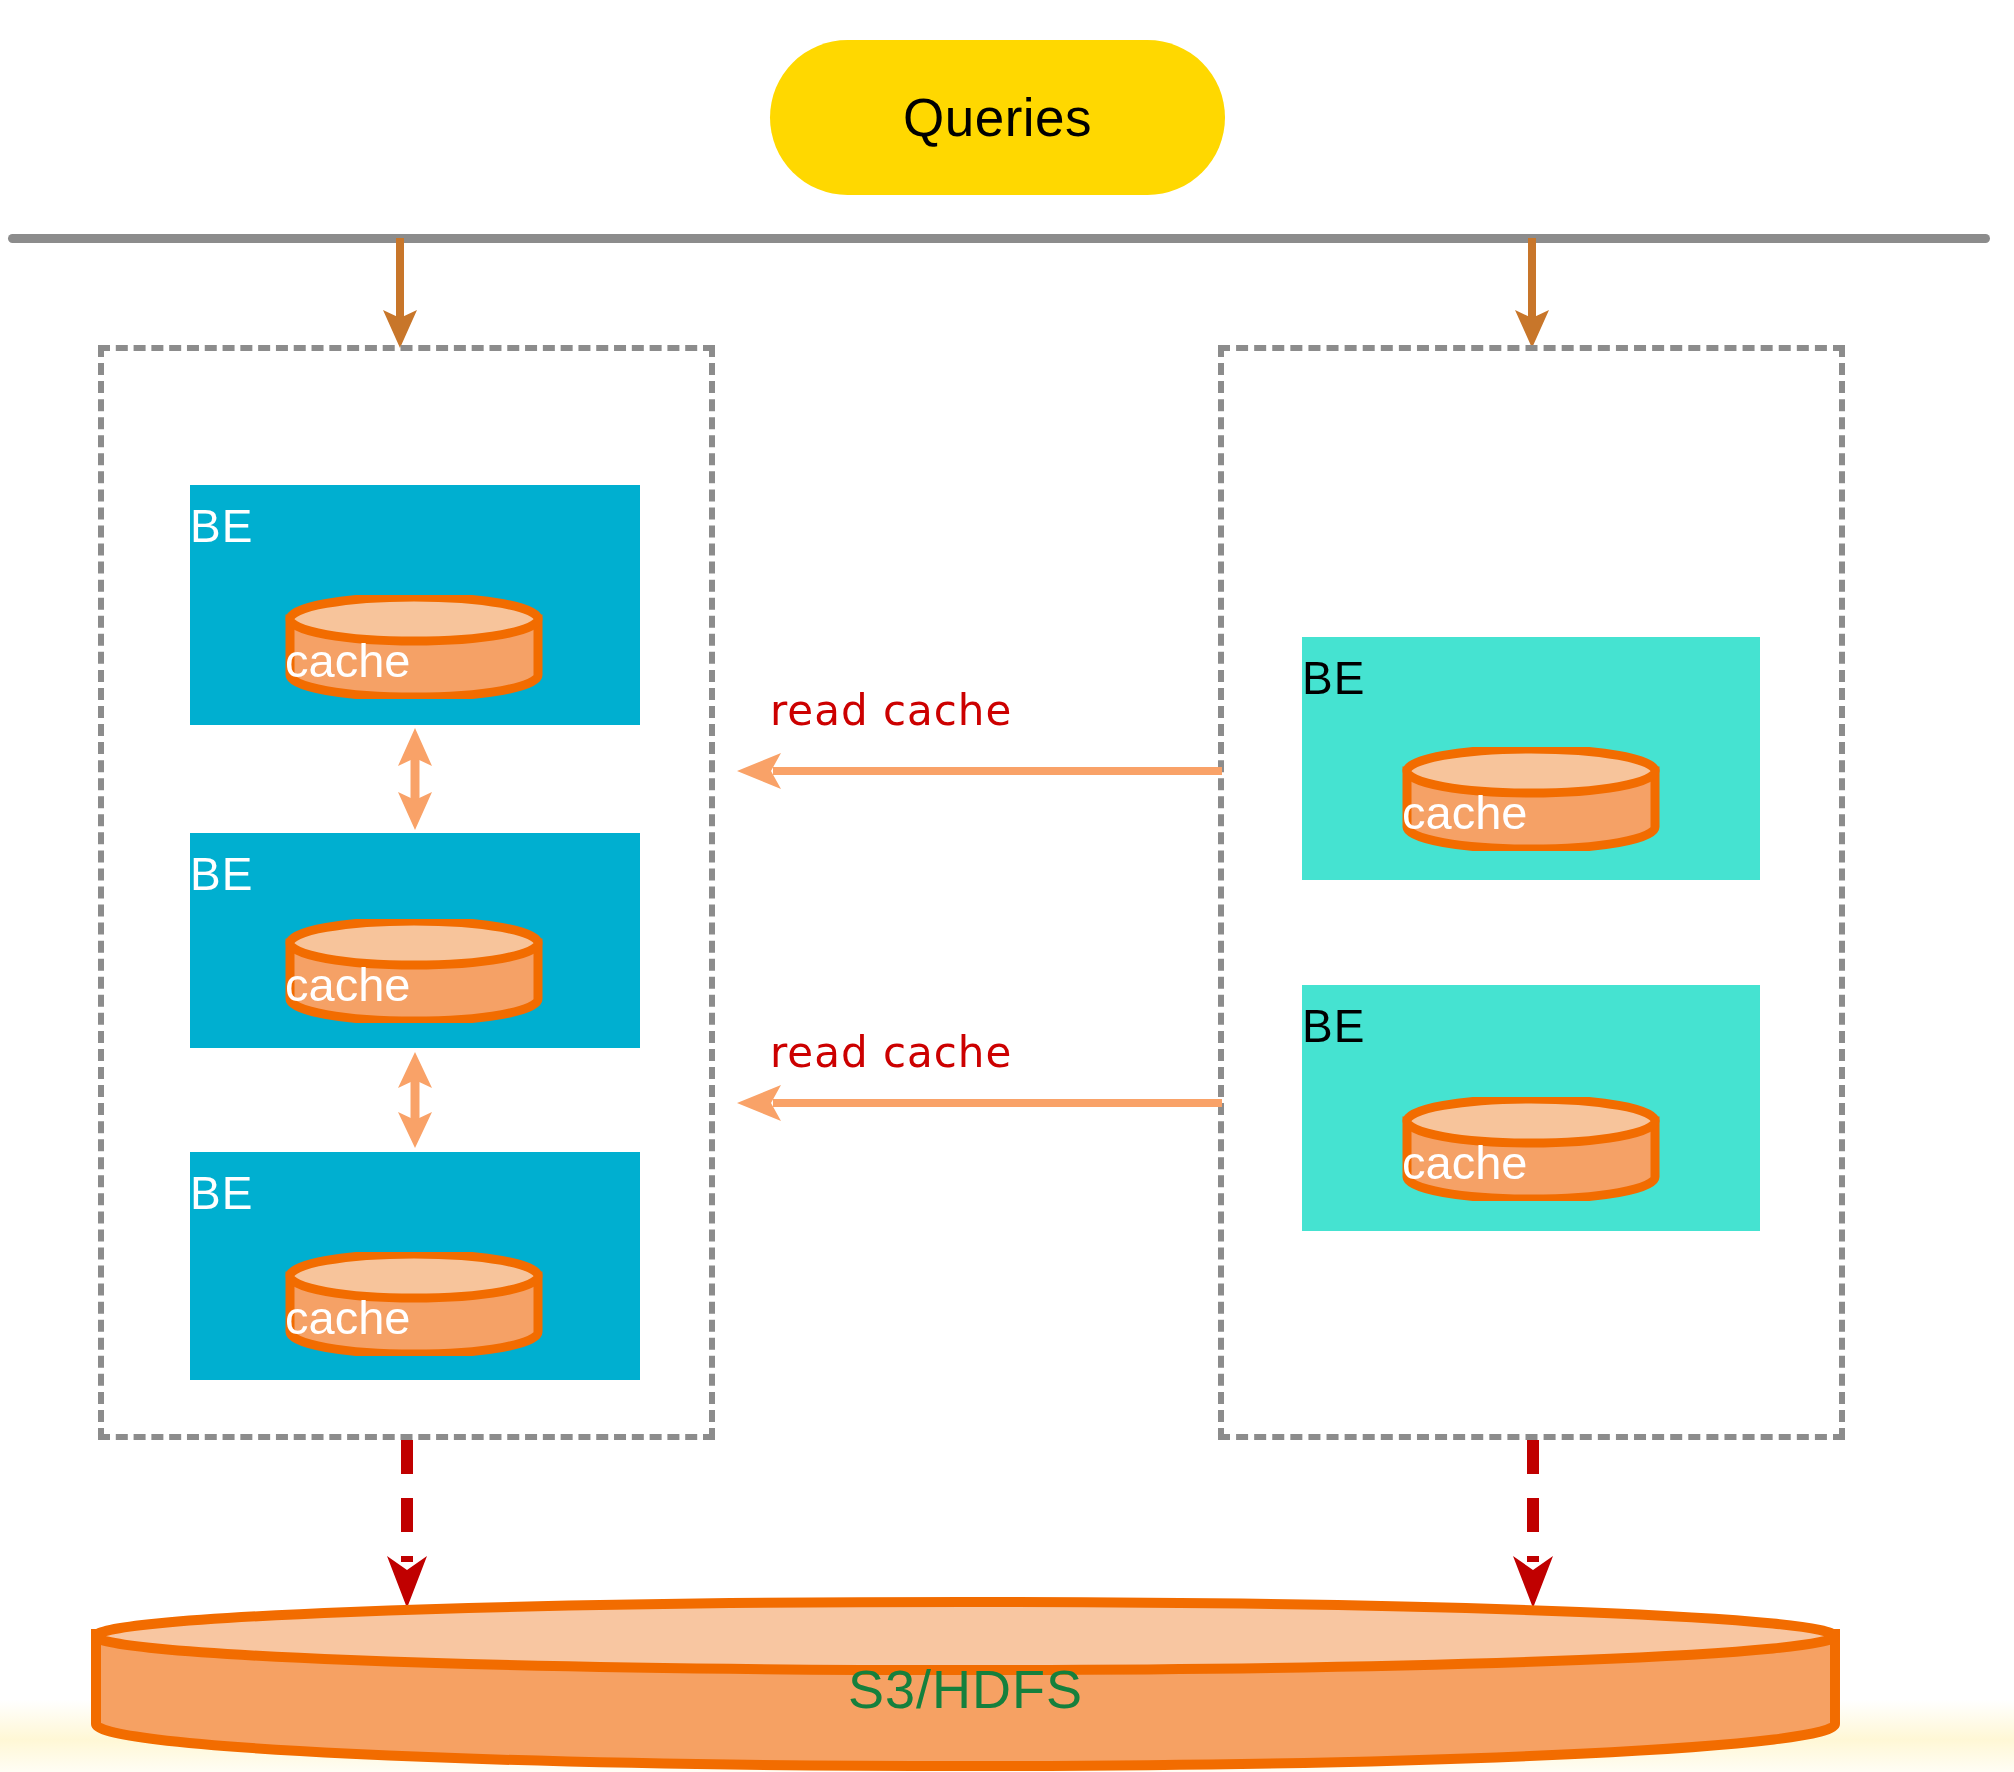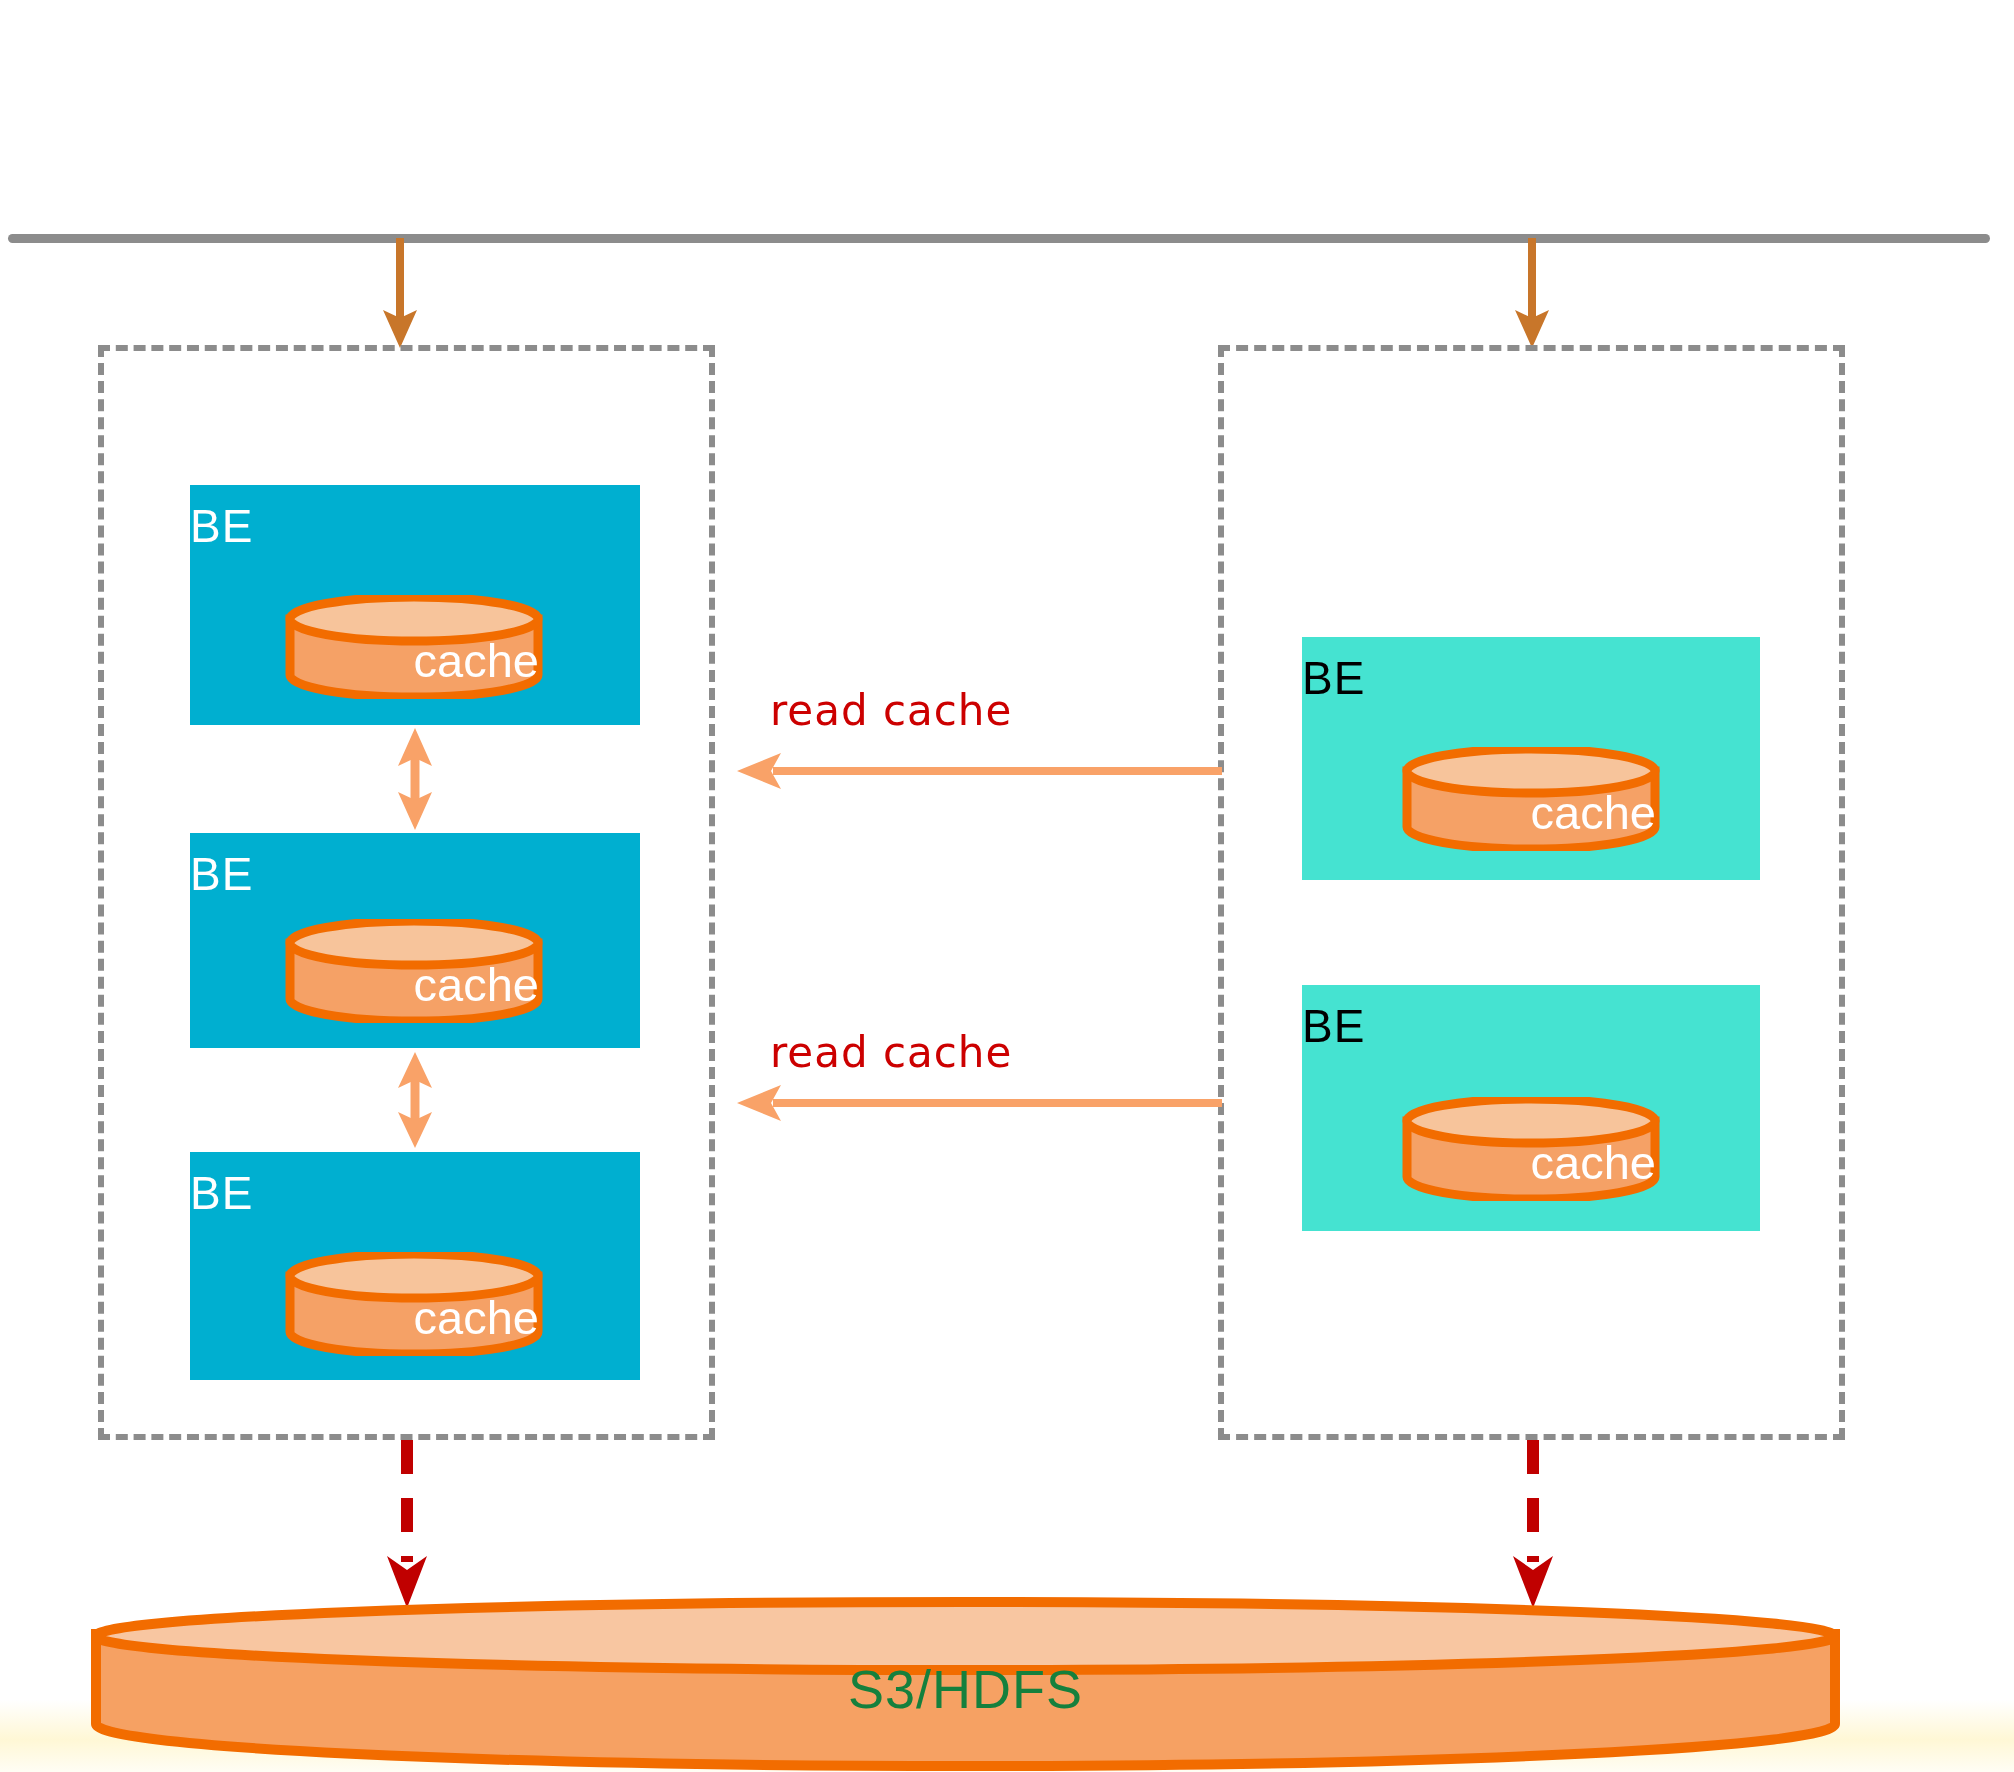--- a/index.html
+++ b/index.html
@@ -54,22 +54,22 @@
     font-size:46px;font-family:"Liberation Sans",sans-serif;
     letter-spacing:1px;
   }
   .be-origin .be-label{color:#ffffff;}
   .be-new .be-label{color:#000000;}
 
   
   .cache-cyl{position:absolute;}
   .cache-cyl svg{display:block;}
   .cache-text{
-    position:absolute;left:0;right:4px;
-    text-align:right;color:#ffffff;
+    position:absolute;left:0;right:16px;
+    text-align:left;color:#ffffff;
     font-size:47px;font-family:"Liberation Sans",sans-serif;
   }
 
   
   .arrow-svg{position:absolute;overflow:visible;}
 
   
   .read-label{
     position:absolute;text-align:left;
     color:#CC0000;font-size:42px;
@@ -87,20 +87,23 @@
   .bottom-glow{
     left:0;top:1700px;width:2014px;height:72px;
     background:linear-gradient(to bottom, rgba(255,247,214,0) 0%, rgba(255,246,206,0.85) 55%, rgba(255,252,238,0.6) 100%);
   }
 </style>
 </head>
 <body>
 
 <div id="canvas">
 
+  <div class="abs queries-pill" style="background: rgb(255, 216, 0);">
+    <span>Queries</span>
+  </div>
 
   <div class="abs hrule"></div>
 
   <svg class="arrow-svg" style="left:380px;top:238px;width:40px;height:112px;">
     <line x1="20" y1="0" x2="20" y2="82" stroke="#C8762A" stroke-width="8"></line>
     <polygon points="20,110 3,72 20,80 37,72" fill="#C8762A"></polygon>
   </svg>
   <svg class="arrow-svg" style="left:1512px;top:238px;width:40px;height:112px;">
     <line x1="20" y1="0" x2="20" y2="82" stroke="#C8762A" stroke-width="8"></line>
     <polygon points="20,110 3,72 20,80 37,72" fill="#C8762A"></polygon>

